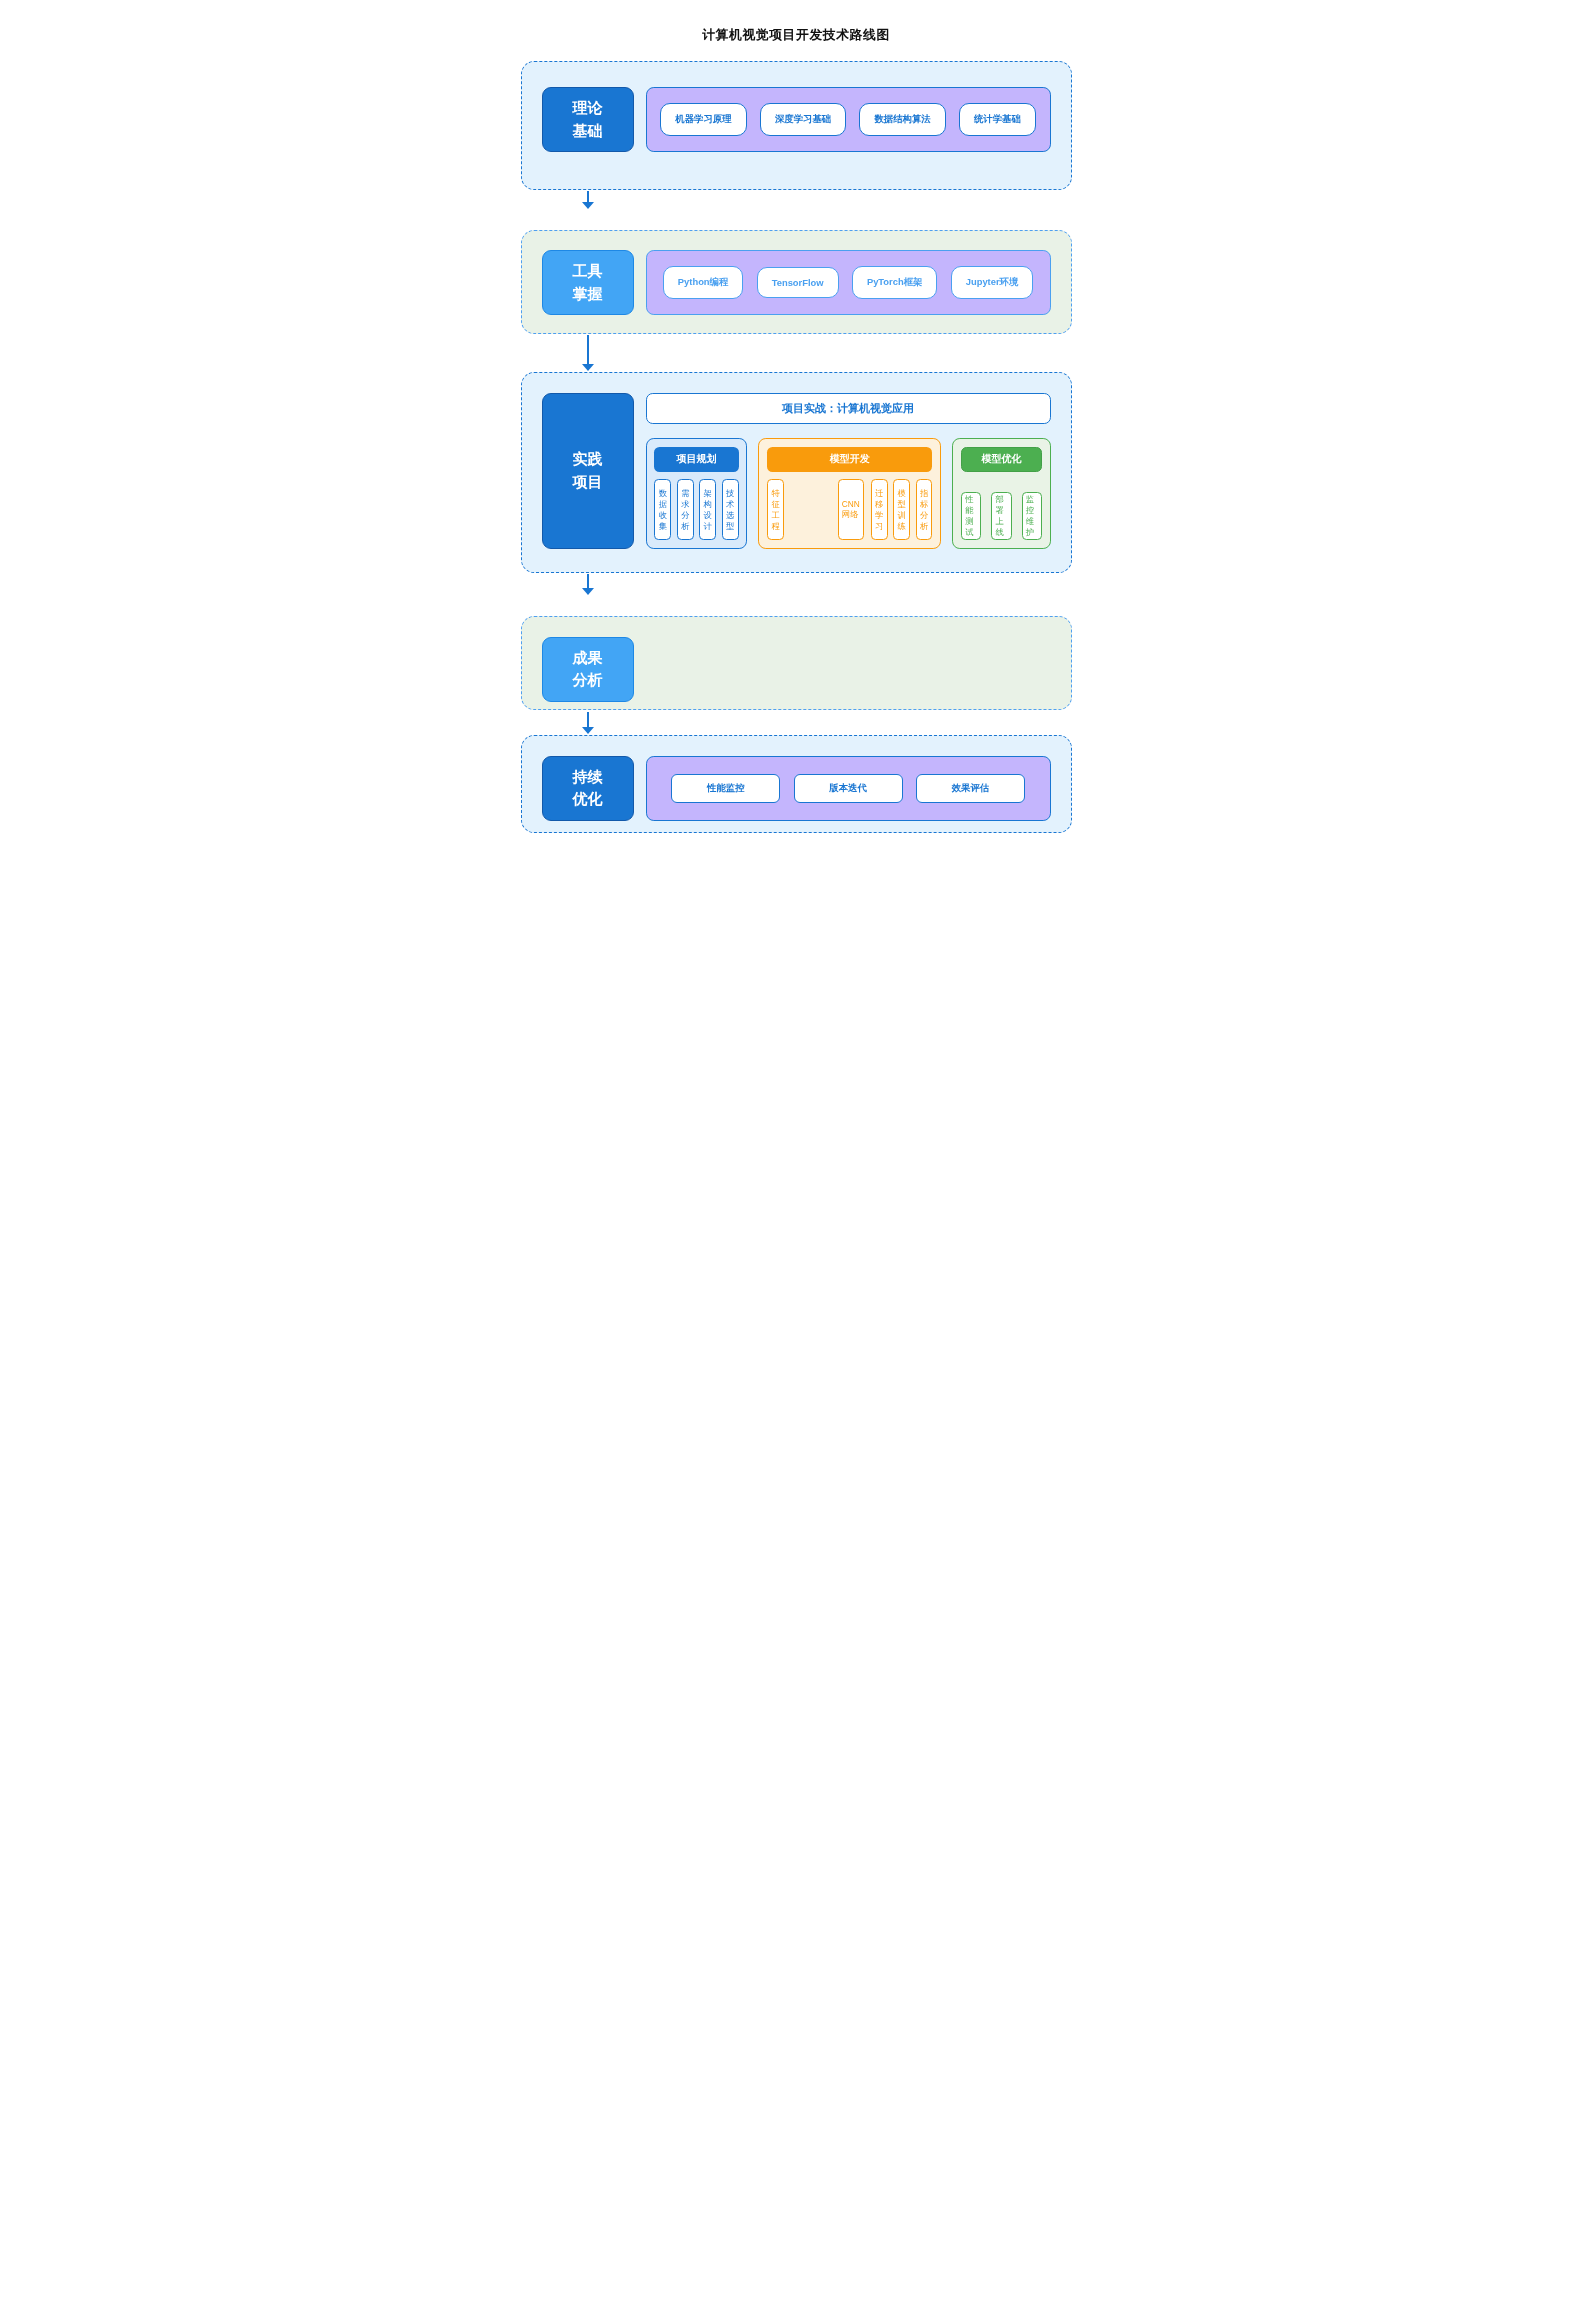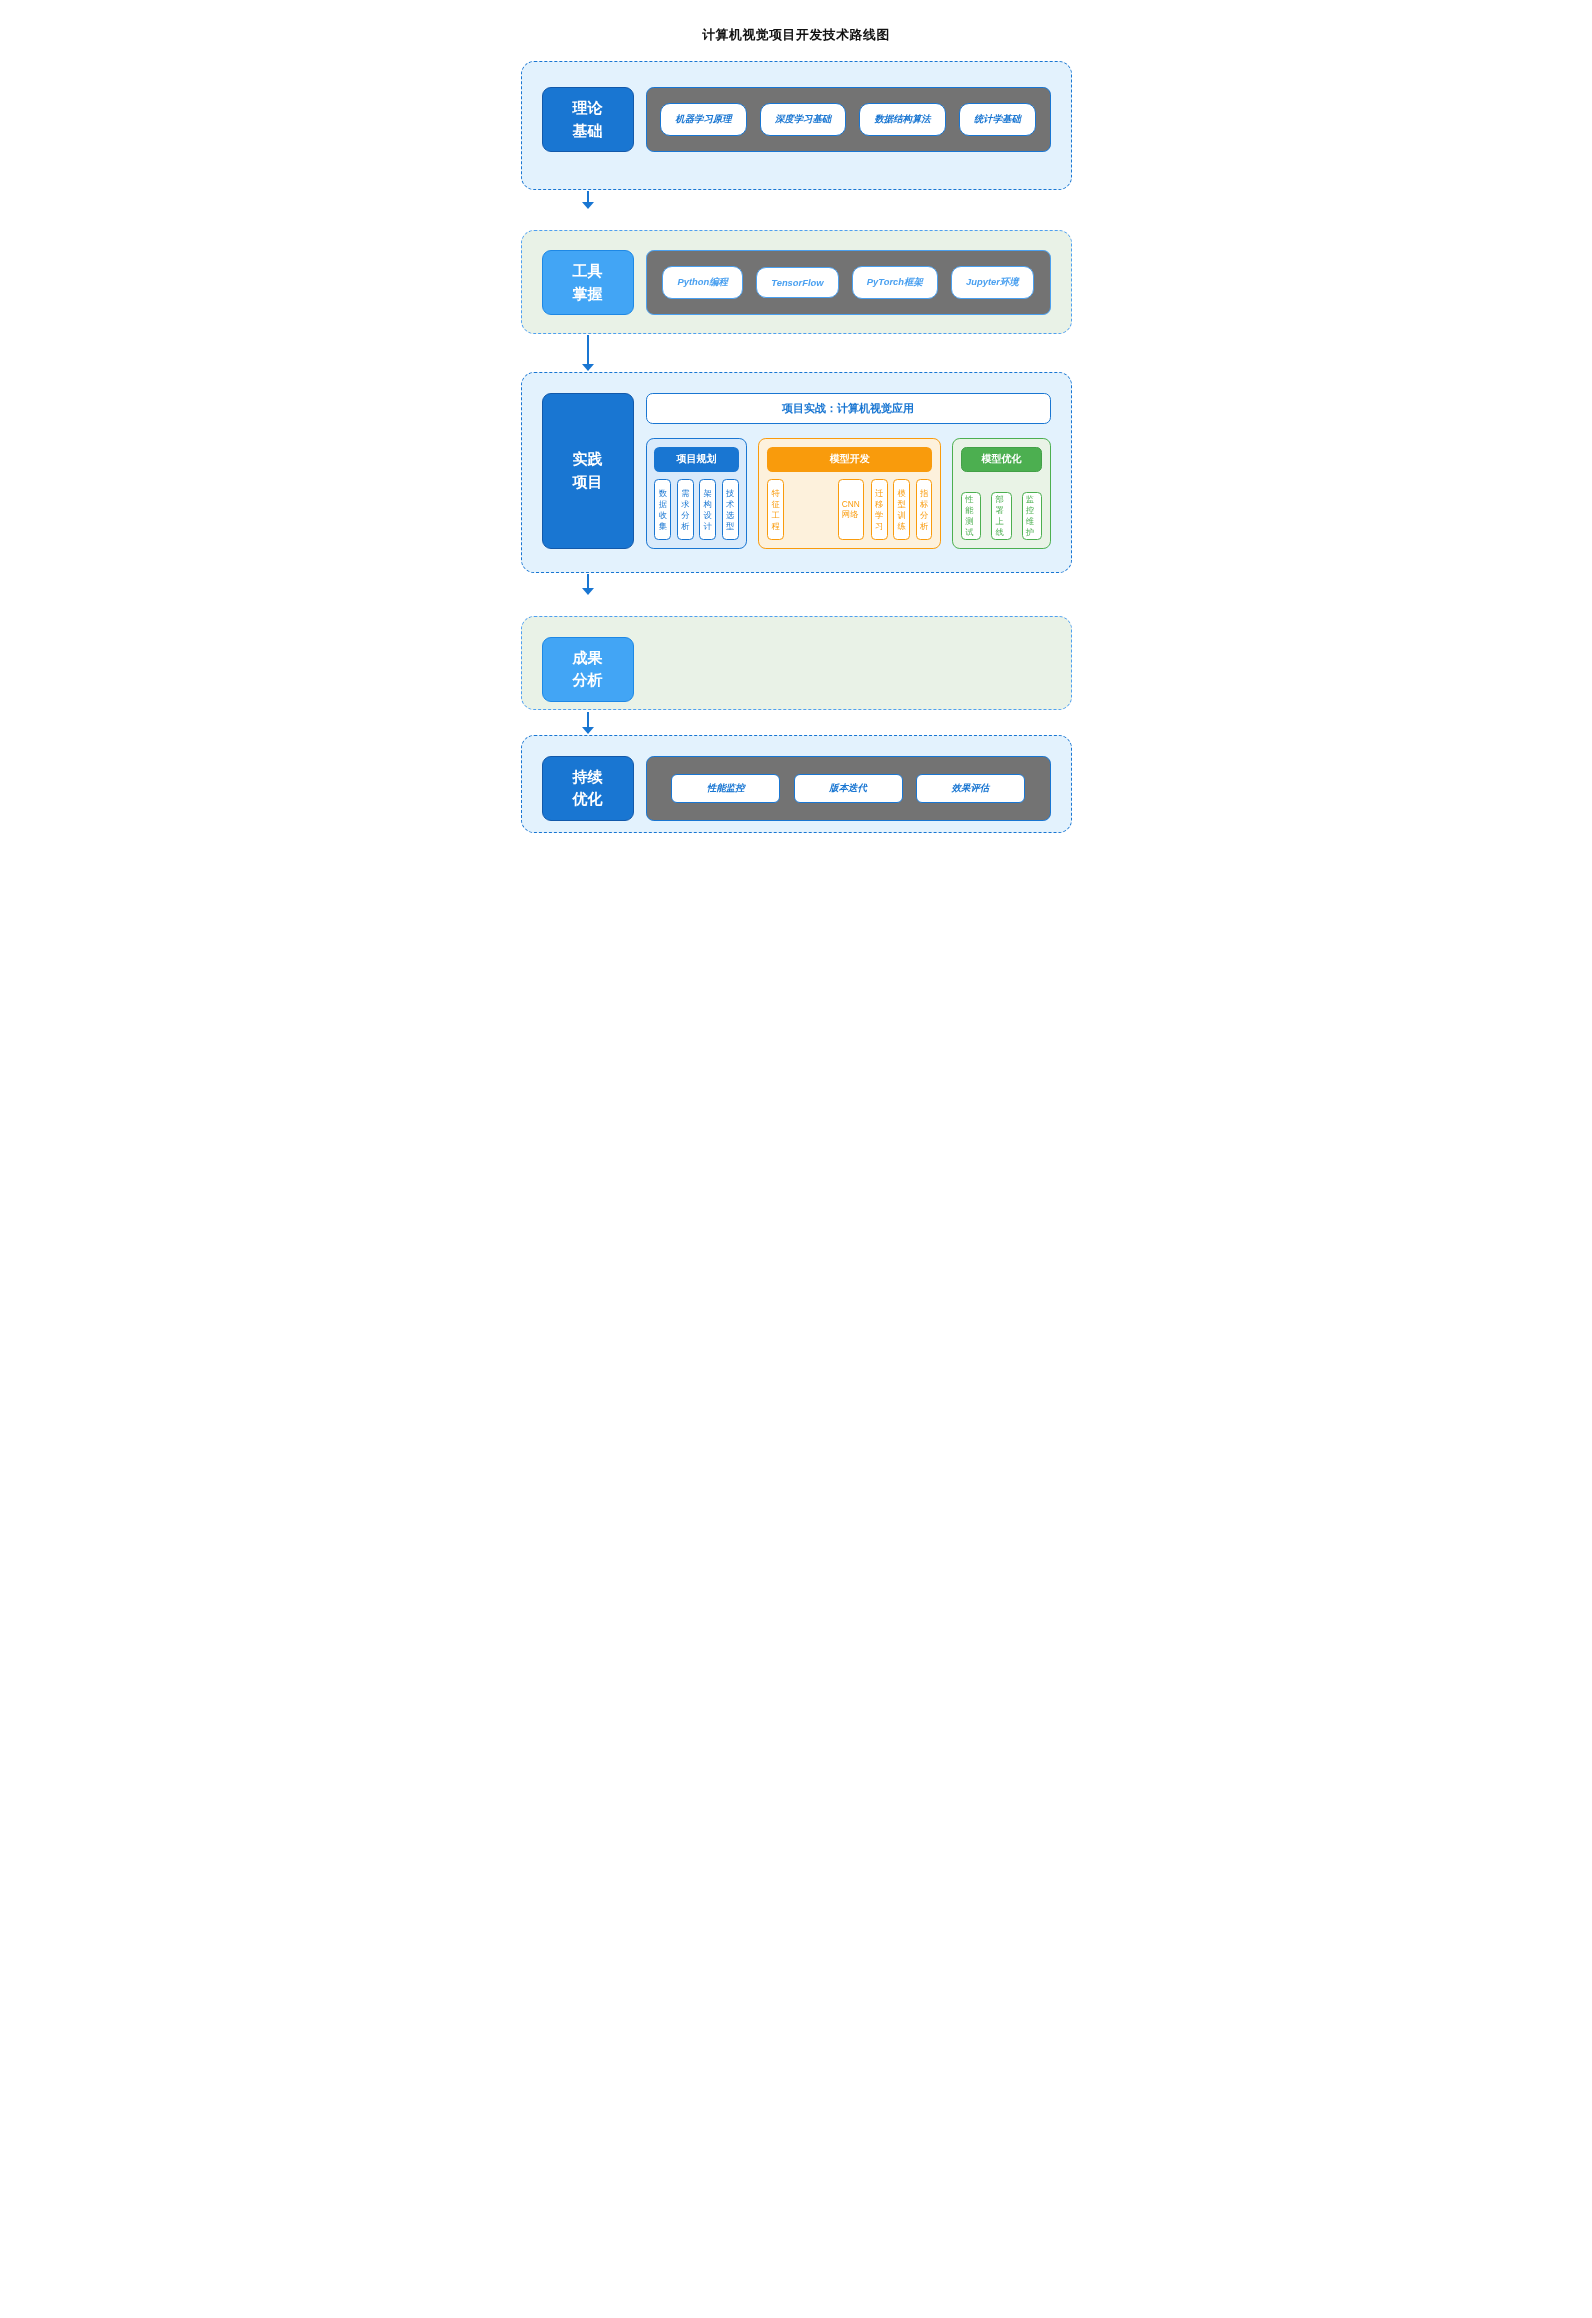--- a/index.html
+++ b/index.html
@@ -26,22 +26,22 @@
   .s3{padding:20px 20px 23px 20px;}
   .s4{padding:20px 20px 7.8px 20px;}
   .s5{padding:20px 20px 11px 20px;}
 
   .side-label{width:92px;min-height:65px;border-radius:9px;display:flex;flex-direction:column;
     justify-content:center;align-items:center;color:#fff;font-weight:bold;font-size:15px;line-height:1.5;
     flex-shrink:0;text-align:center;}
   .side-label.dark{background:var(--blue_dark);border:1.1px solid var(--blue_dark_border);}
   .side-label.light{background:var(--blue_light);border:1.1px solid var(--blue_light_border);}
 
-  .white-panel{flex:1;background:#737373;border-radius:7.8px;display:flex;align-items:center;
-    justify-content:center;gap:13.3px;padding:10px 11px;min-height:65px;font-style:italic;}
+  .white-panel{flex:1;background:#c4b5fd;border-radius:7.8px;display:flex;align-items:center;
+    justify-content:center;gap:13.3px;padding:10px 11px;min-height:65px;}
   .border-dark{border:1.4px solid var(--blue_dark);}
   .border-soft{border:1.4px solid var(--blue_soft);}
 
   .pill{background:#fff;border-radius:10px;padding:9px 14px;font-size:9.4px;font-weight:bold;white-space:nowrap;}
   .pill-dark{border:1.1px solid var(--blue_dark);color:var(--blue_dark);}
   .pill-soft{border:1.1px solid var(--blue_soft);color:var(--blue_soft);}
   .pill-wide{border:1.1px solid var(--blue_dark);color:var(--blue_dark);border-radius:6px;
     min-width:109px;text-align:center;padding:7.2px 11px;}
 
   .right-col{flex:1;display:flex;flex-direction:column;gap:14.4px;}

